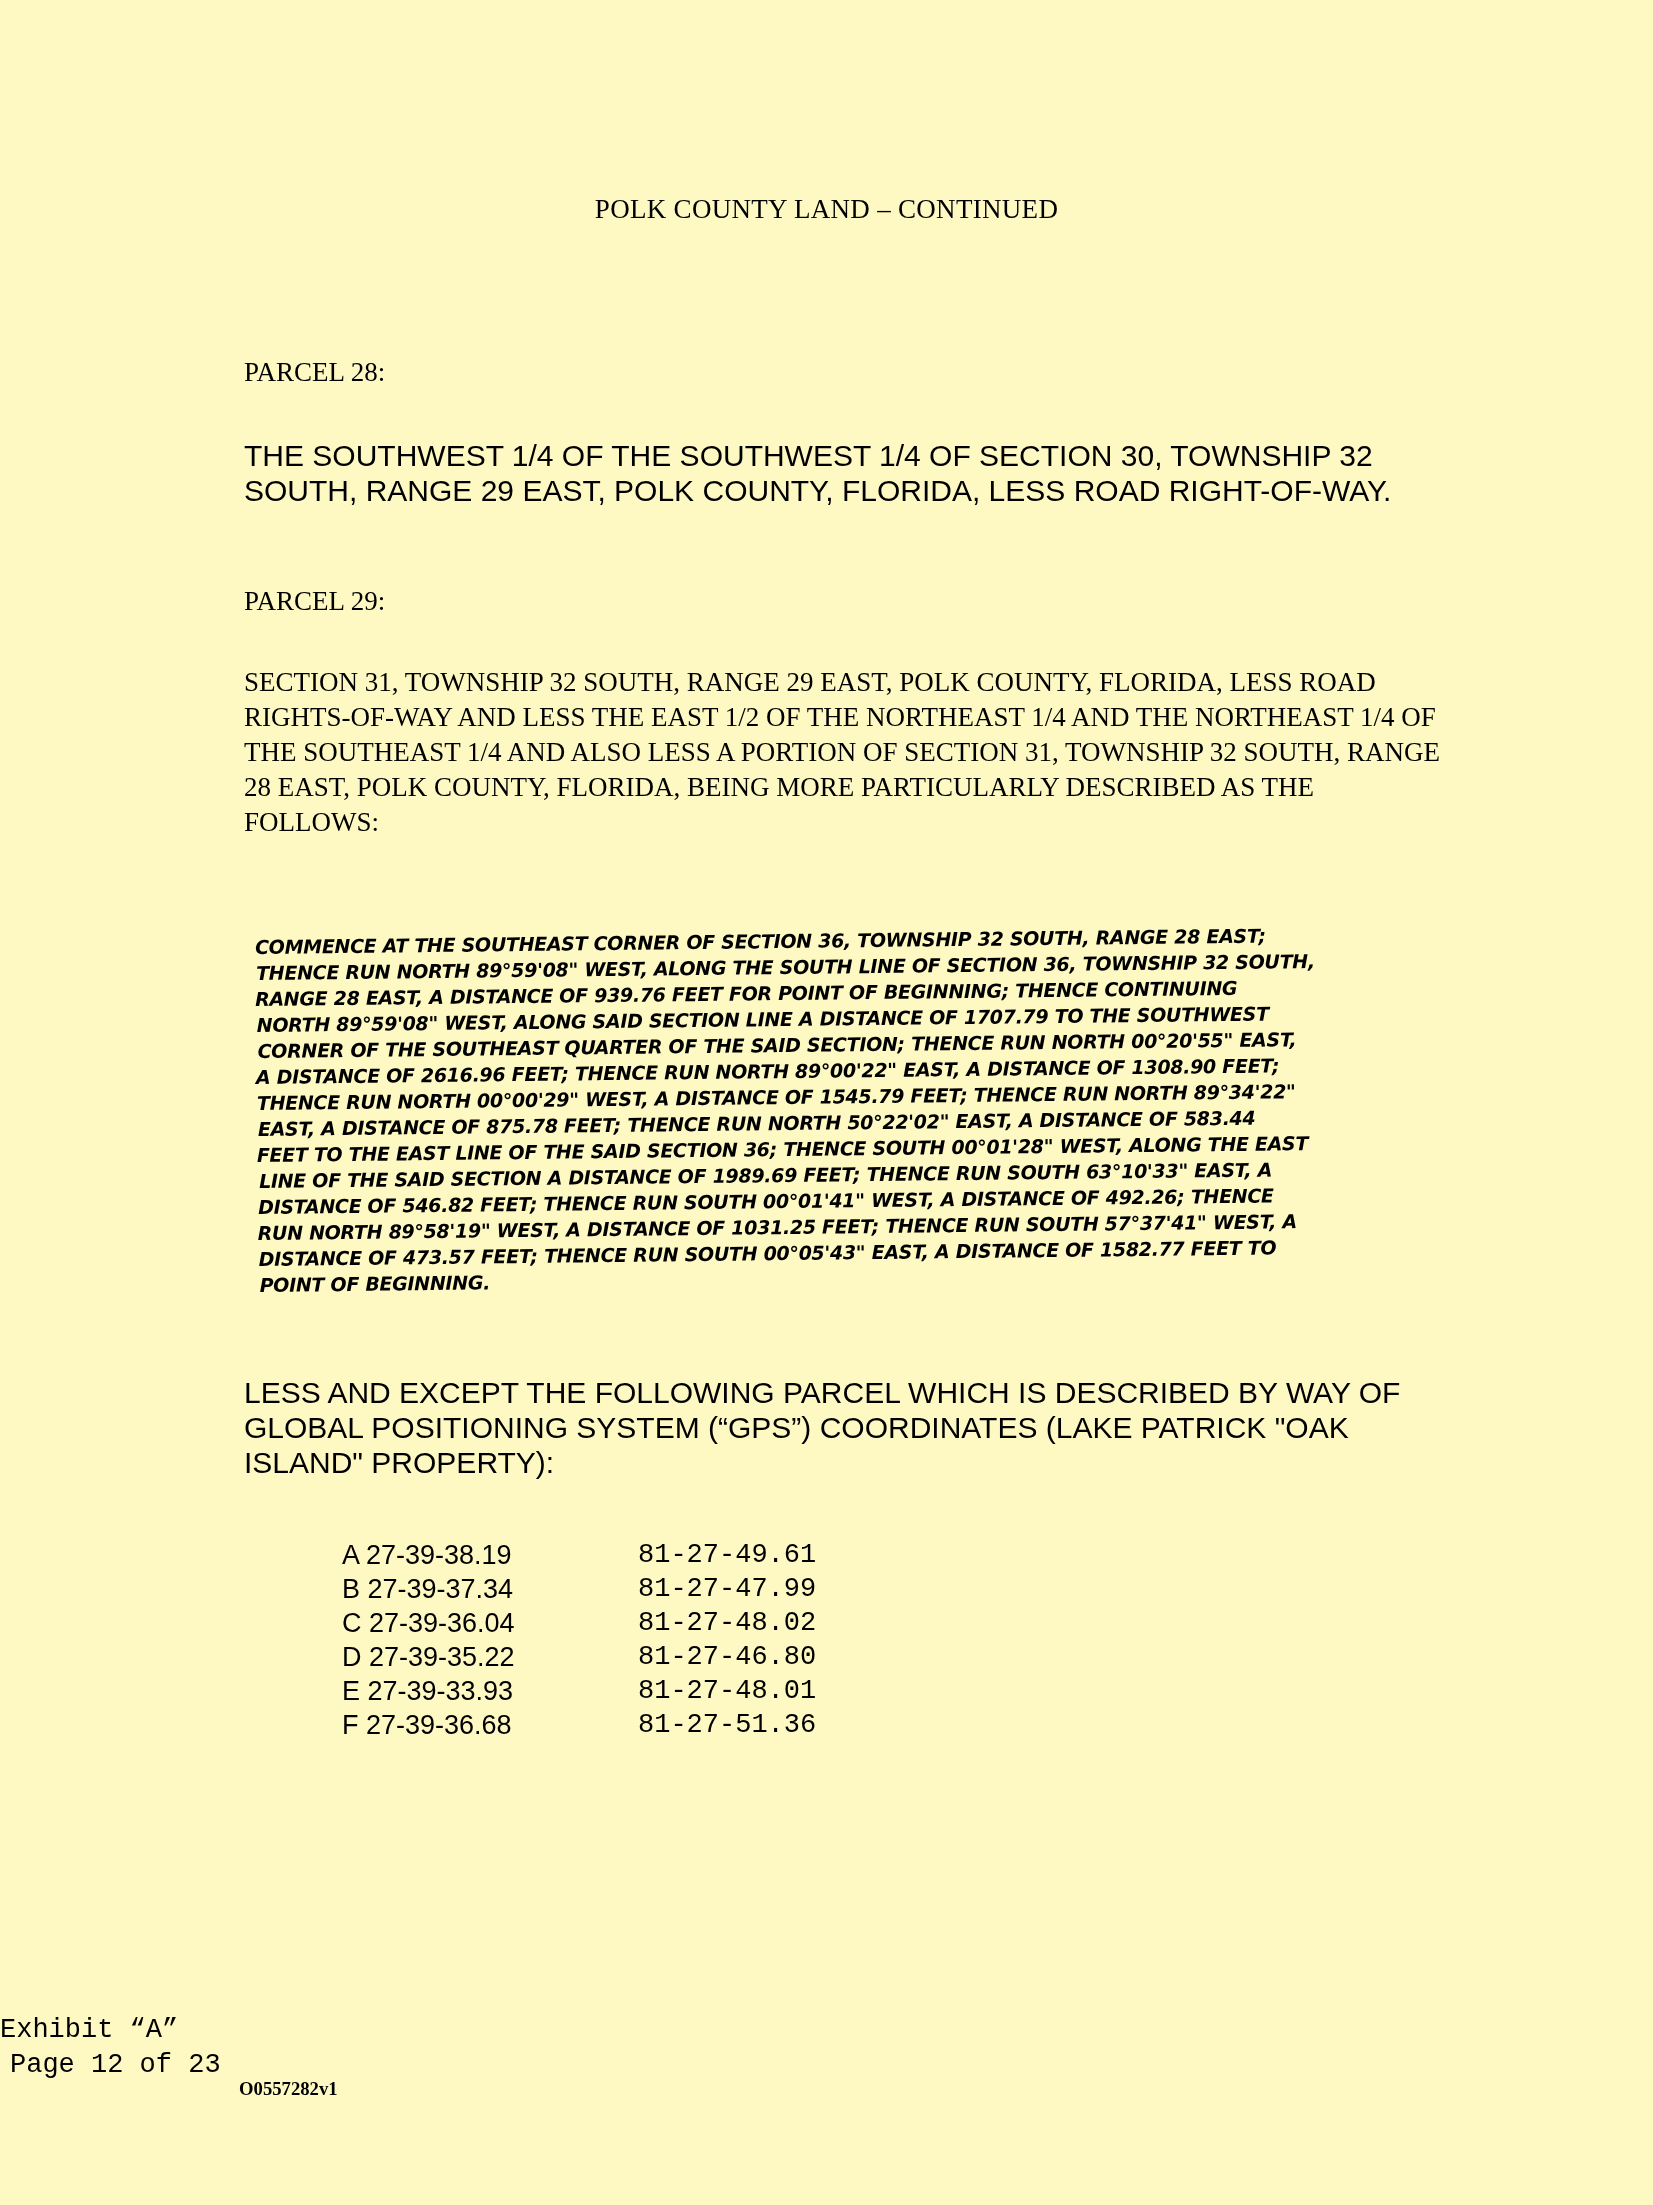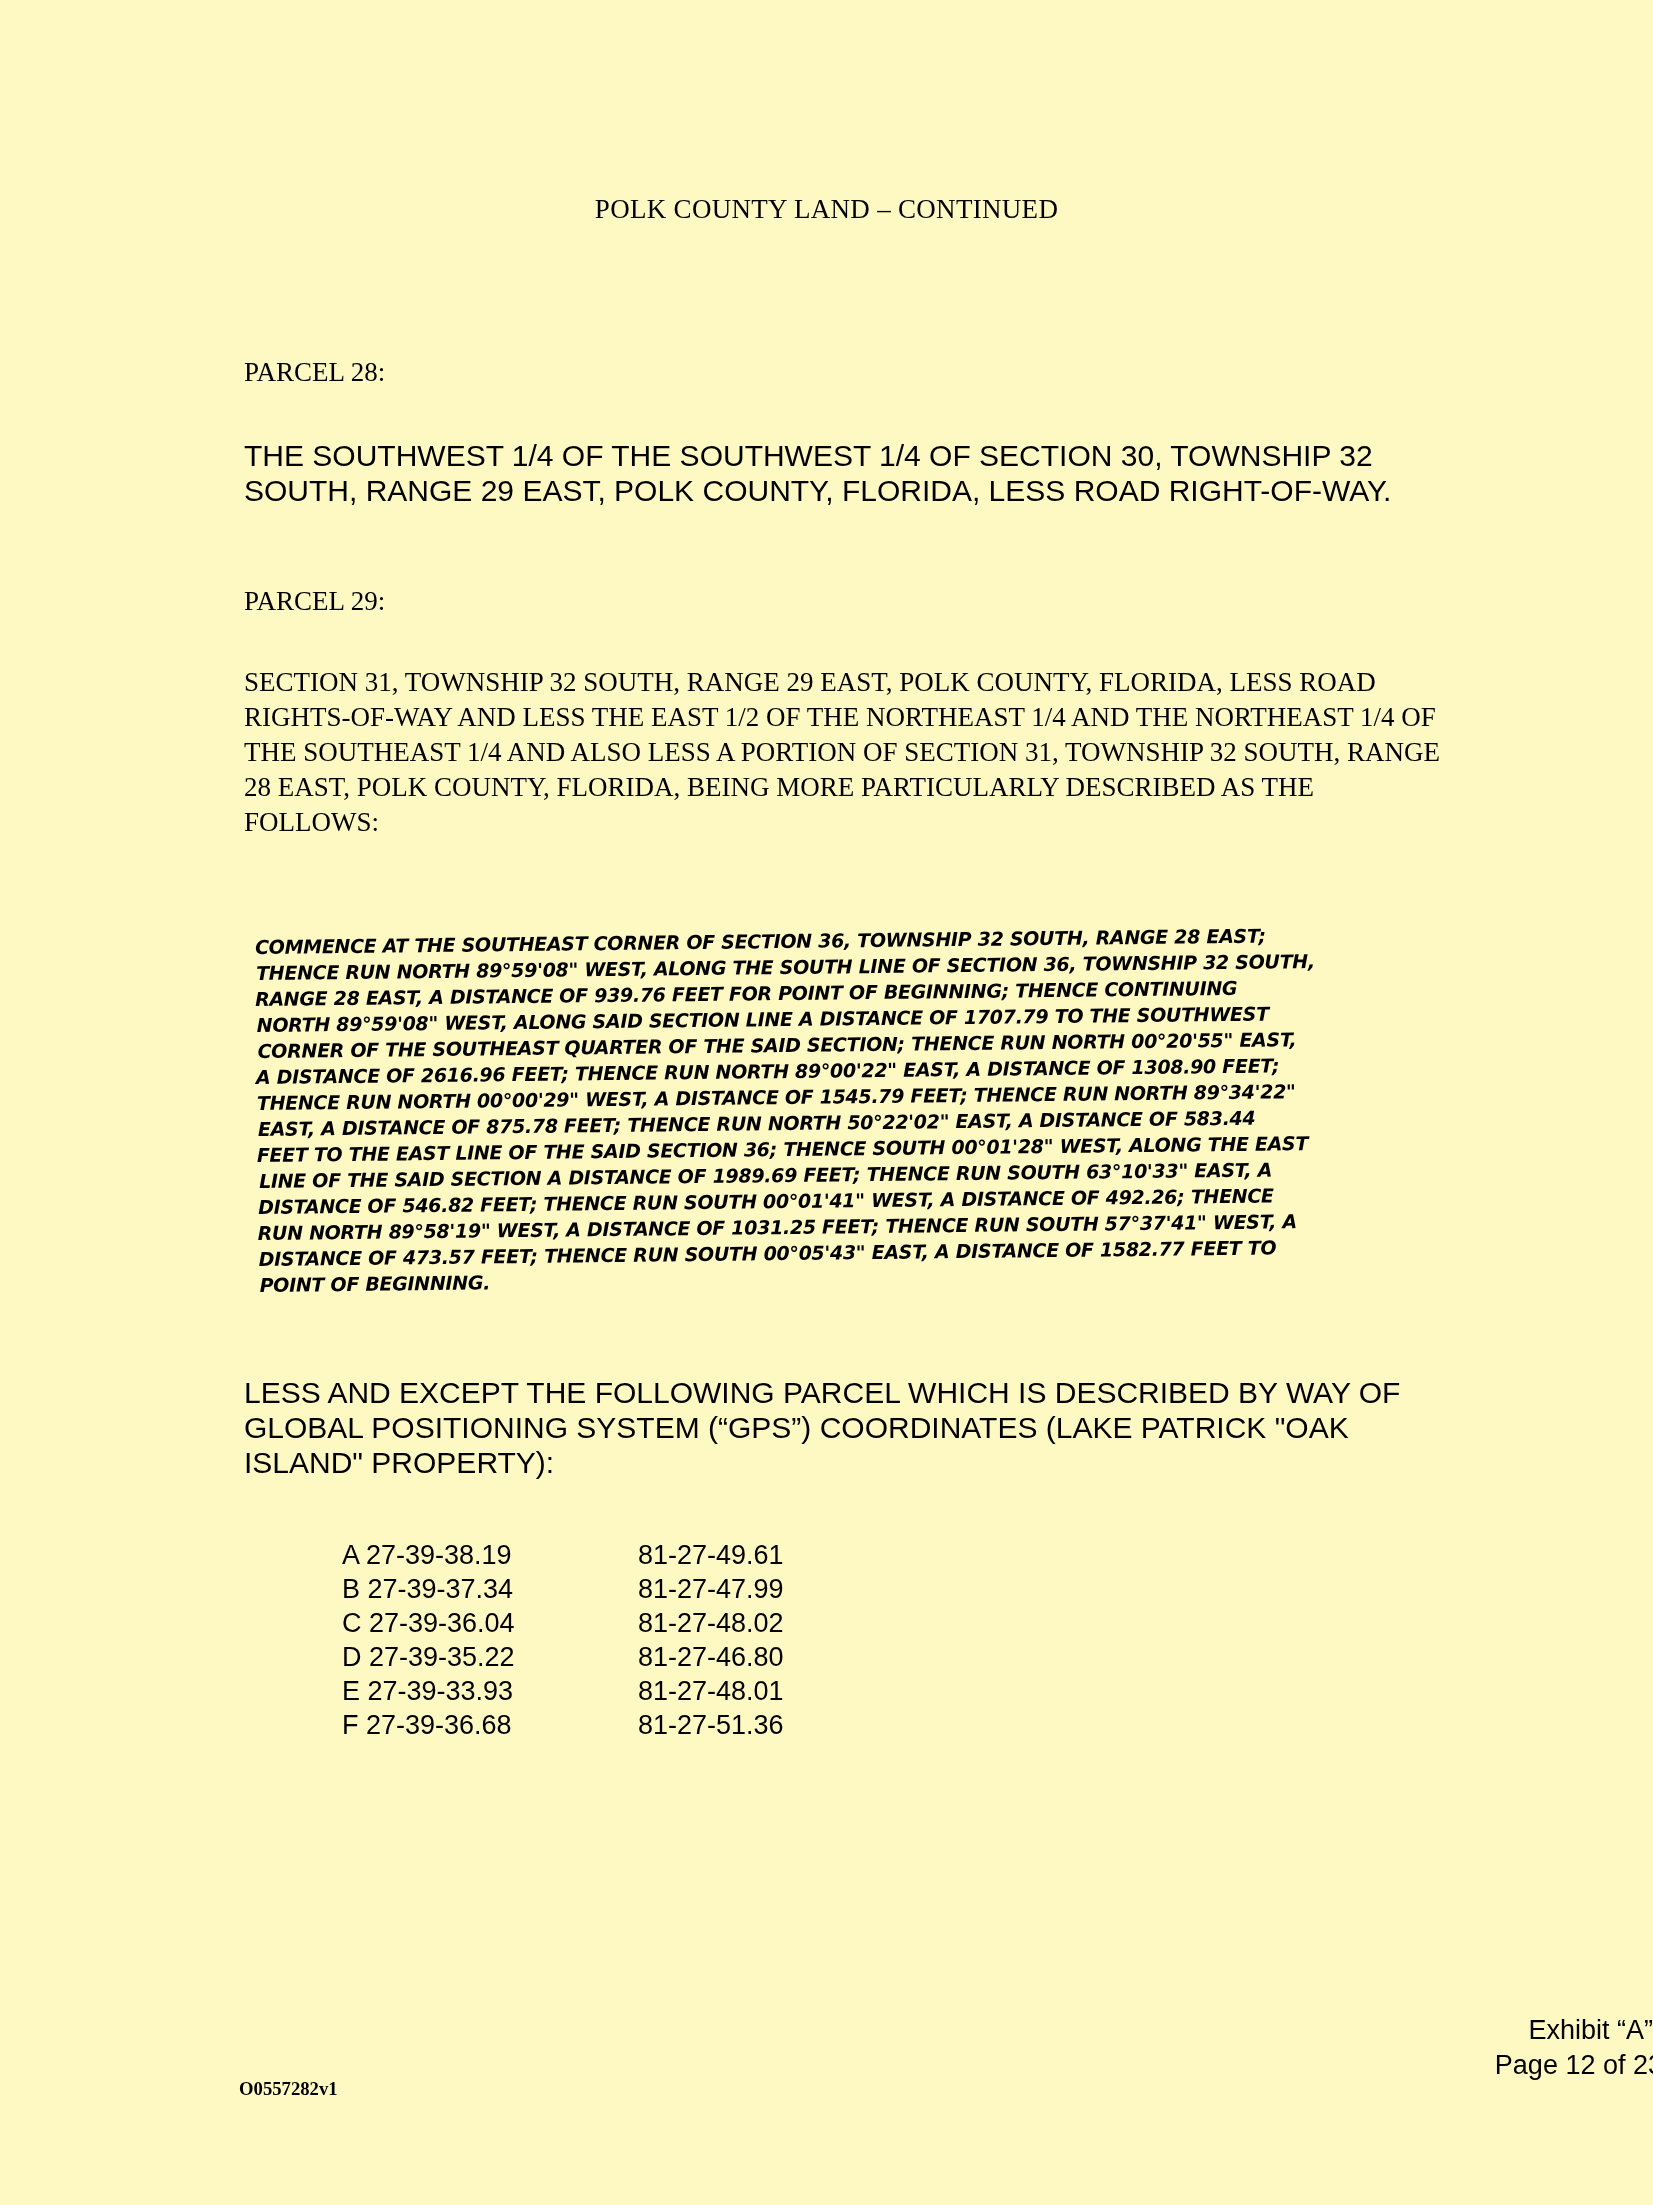--- a/index.html
+++ b/index.html
@@ -104,29 +104,29 @@
     color: #000;
     border-collapse: collapse;
   }
   .coord-table td {
     padding: 0;
     height: 34px;
     vertical-align: top;
     white-space: pre;
   }
   .coord-table td.col-lat { padding-right: 0; width: 296px; }
-  .coord-table td.col-lon { width: 267px; }
+  .coord-table td.col-lon { width: 267px; font-family: Liberation Mono, monospace; }
 
   
   .footer-center {
     position: absolute;
     left: 0;
     width: 1653px;
-    text-align: right;
-    font-family: Liberation Sans, sans-serif;
+    text-align: left;
+    font-family: Liberation Mono, monospace;
     font-size: 27px;
     color: #000;
     white-space: pre;
   }
   #footer-exhibit { top: 2015px; }
   #footer-page    { top: 2050px; padding-left: 10px; }
 
   .footer-docid {
     position: absolute;
     left: 239px;

